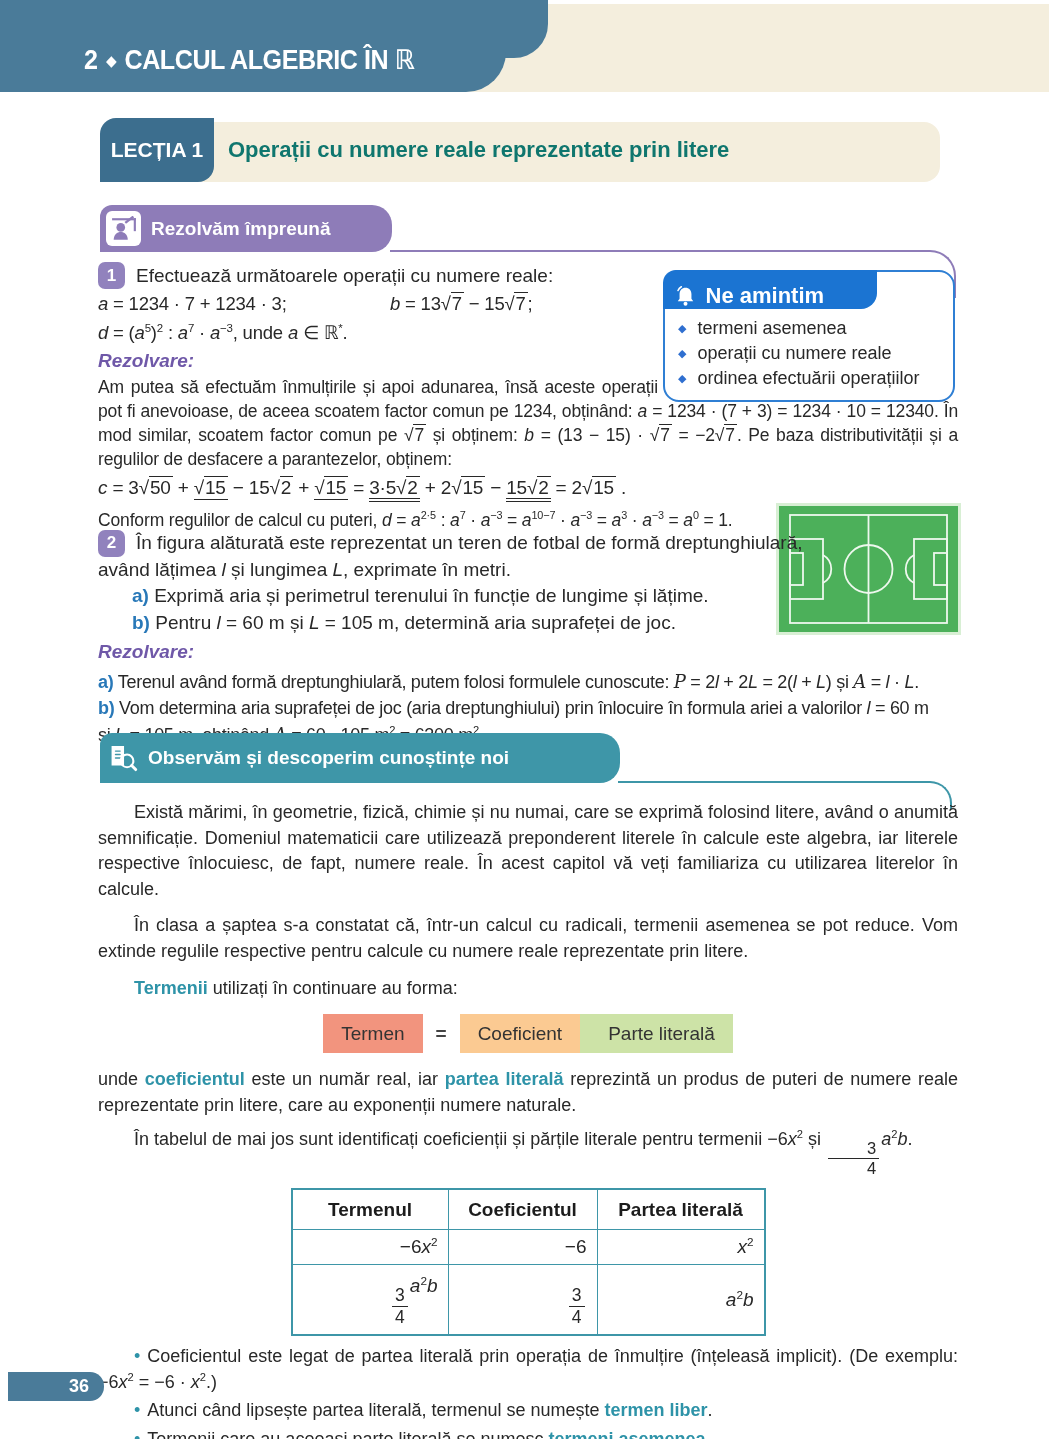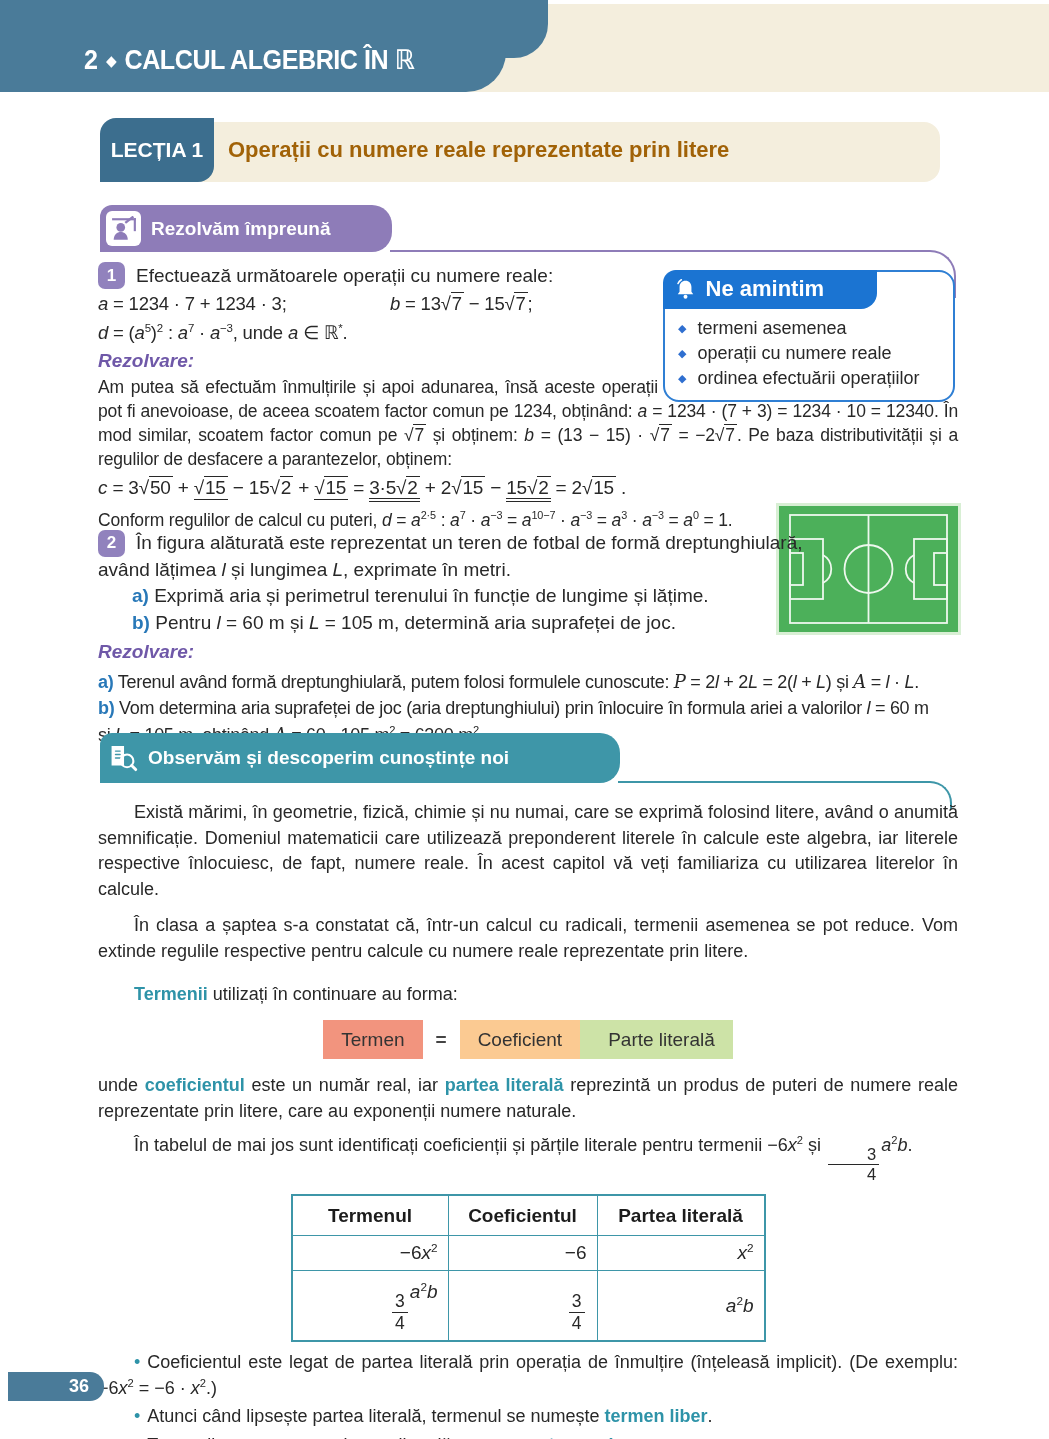--- a/index.html
+++ b/index.html
@@ -9,21 +9,21 @@
   
   .banner-cream{top:4px;left:0;width:1049px;height:88px;background:#f4eedd;}
   .banner-blue-a{top:0;left:0;width:548px;height:58px;background:#4a7b99;border-radius:0 0 34px 0;}
   .banner-blue-b{top:0;left:0;width:506px;height:92px;background:#4a7b99;border-radius:0 0 40px 0;}
   .banner-text{top:44px;left:84px;color:#fff;font-size:27px;font-weight:bold;letter-spacing:-.5px;transform:scaleX(.93);transform-origin:left;white-space:nowrap;}
   .banner-text .dia{font-size:15px;vertical-align:3px;margin:0 9px;}
 
   
   .lesson-bar{top:122px;left:100px;width:840px;height:60px;background:#f4eedd;border-radius:16px;}
   .lesson-badge{top:118px;left:100px;width:114px;height:64px;background:#3c6e8e;border-radius:16px 0 16px 0;color:#fff;font-weight:bold;font-size:21px;display:flex;align-items:center;justify-content:center;}
-  .lesson-title{top:137px;left:228px;color:#a16207;font-weight:bold;font-size:22px;white-space:nowrap;}
+  .lesson-title{top:137px;left:228px;color:#0f766e;font-weight:bold;font-size:22px;white-space:nowrap;}
 
   
   .sec-badge{display:flex;align-items:center;color:#fff;font-weight:bold;font-size:19px;}
   .rez-badge{top:205px;left:100px;width:292px;height:47px;background:#8e7cb8;border-radius:12px 20px 20px 0;}
   .rez-tail{top:250px;left:390px;width:564px;height:46px;border-top:2.5px solid #8e7cb8;border-right:2.5px solid #8e7cb8;border-top-right-radius:26px;}
   .obs-badge{top:733px;left:100px;width:520px;height:50px;background:#3e96a8;border-radius:12px 20px 20px 0;}
   .obs-tail{top:781px;left:618px;width:332px;height:26px;border-top:2.5px solid #3e96a8;border-right:2.5px solid #3e96a8;border-top-right-radius:22px;}
   .icon-tile{width:35px;height:35px;background:#fff;border-radius:6px;margin:0 10px 0 6px;display:flex;align-items:center;justify-content:center;flex:none;}
   .obs-icon{margin:0 10px 0 8px;flex:none;display:flex;}
 
@@ -48,21 +48,21 @@
   .sec1 .spacer{float:right;width:300px;height:130px;}
   .row{display:flex;align-items:center;height:27px;}
   .exprrow{display:flex;height:29px;align-items:center;font-size:18.5px;letter-spacing:-.2px;}
   .exprrow .c1{min-width:292px;}
   .sol-intro{font-size:17.5px;letter-spacing:-.15px;line-height:24px;text-align:justify;margin:2px 0 0;}
   .calc-c{font-size:19px;line-height:34px;height:36px;letter-spacing:-.2px;}
   .calc-d{font-size:17.5px;letter-spacing:-.15px;line-height:26px;white-space:nowrap;}
 
   
   .ne-box{top:270px;left:663px;width:292px;background:#fff;border:2.5px solid #2f7fd4;border-radius:16px;box-sizing:border-box;padding-bottom:9px;}
-  .ne-head{width:214px;height:39px;background:#1b74d2;border-radius:13px 0 16px 0;margin:-2.5px 0 7px -2.5px;display:flex;align-items:center;color:#fff;font-weight:bold;font-size:22px;}
+  .ne-head{width:214px;height:39px;background:#1b74d2;border-radius:13px 0 16px 0;margin:-2.5px 0 7px -2.5px;display:flex;align-items:flex-end;color:#fff;font-weight:bold;font-size:22px;}
   .ne-head svg{margin:0 8px 0 10px;}
   .ne-item{display:flex;align-items:baseline;padding:2px 10px 2px 13px;font-size:18px;}
   .ne-item .d{color:#2f6fd0;font-size:11px;margin-right:11px;position:relative;top:-2px;}
 
   
   .sec2{top:530px;left:98px;width:860px;font-size:19px;line-height:26.5px;}
   .sec2 .ln{white-space:nowrap;}
   .ind{padding-left:34px;}
   .sec2 .sol{font-size:18px;letter-spacing:-.3px;}
 
@@ -203,21 +203,21 @@
           <path d="M20.5 19.5 24 23" stroke-width="2.6"></path>
         </g>
       </svg>
   </span>
   <span>Observăm și descoperim cunoștințe noi</span>
 </div>
 <div class="abs obs-tail"></div>
 
 <div class="abs sec3">
   <p class="para">Există mărimi, în geometrie, fizică, chimie și nu numai, care se exprimă folosind litere, având o anumită semnificație. Domeniul matematicii care utilizează preponderent literele în calcule este algebra, iar literele respective înlocuiesc, de fapt, numere reale. În acest capitol vă veți familiariza cu utilizarea literelor în calcule.</p>
-  <p class="para" style="margin-bottom:18px;">În clasa a șaptea s-a constatat că, într-un calcul cu radicali, termenii asemenea se pot reduce. Vom extinde regulile respective pentru calcule cu numere reale reprezentate prin litere.</p>
+  <p class="para" style="margin-bottom:12px;">În clasa a șaptea s-a constatat că, într-un calcul cu radicali, termenii asemenea se pot reduce. Vom extinde regulile respective pentru calcule cu numere reale reprezentate prin litere.</p>
   <p class="para" style="margin-bottom:0;"><span class="tb">Termenii</span> utilizați în continuare au forma:</p>
 
   <div class="term-row">
     <span class="tbox t-termen">Termen</span>
     <span class="t-eq">=</span>
     <span class="tbox t-coef">Coeficient</span>
     <span class="tbox t-parte">Parte literală</span>
   </div>
 
   <p class="para nid" style="margin-bottom:4px;">unde <span class="tb">coeficientul</span> este un număr real, iar <span class="tb">partea literală</span> reprezintă un produs de puteri de numere reale reprezentate prin litere, care au exponenții numere naturale.</p>

